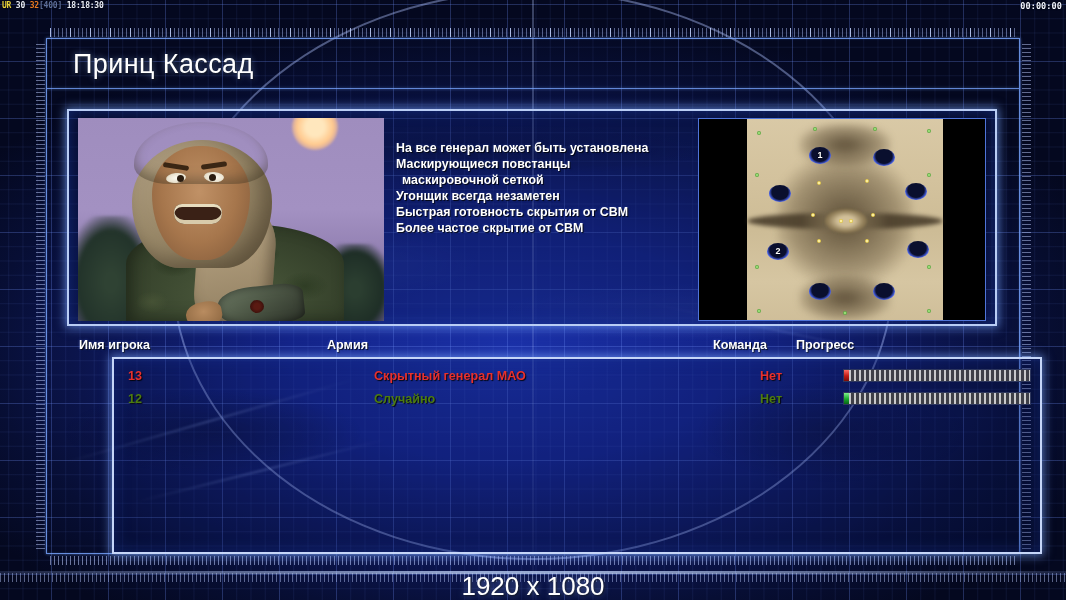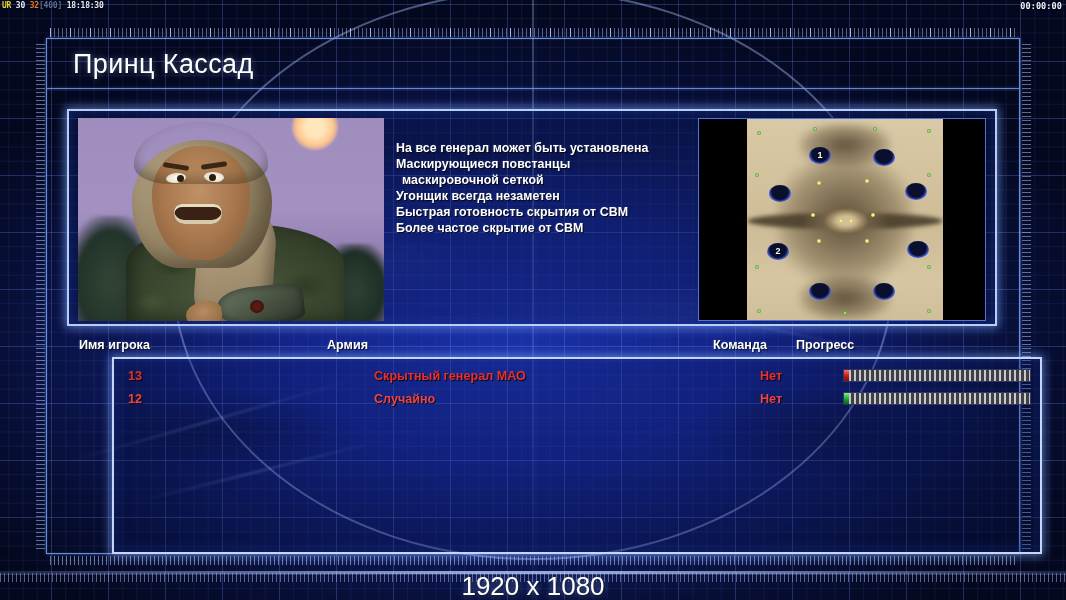--- a/index.html
+++ b/index.html
@@ -259,21 +259,21 @@
   .row.r1 { top:29px; }
   .cell {
     position:absolute; font-size:12.6px; font-weight:bold; white-space:nowrap;
     text-shadow:1px 1px 1px rgba(0,0,0,.85);
     line-height:22px;
   }
   .c-name { left:14px; }
   .c-army { left:260px;text-align:right; }
   .c-team { left:646px; }
   .red  { color:#e8302c; }
-  .green{ color:#ef4444; }
+  .green{ color:#4d7c0f; }
 
   .progbar {
     position:absolute; left:729px; top:4px; width:188px; height:13px;
     background:#0f1536;
     border:1px solid rgba(140,160,210,.25);
     overflow:hidden;
   }
   .prog-tip { position:absolute; left:0; top:0; width:5px; height:100%; }
   .prog-tip.red  { background:linear-gradient(to bottom, #ff6b63, #c11a14 55%, #7a0d0a); }
   .prog-tip.green{ background:linear-gradient(to bottom, #7df08a, #18a82b 55%, #0a6418); }

